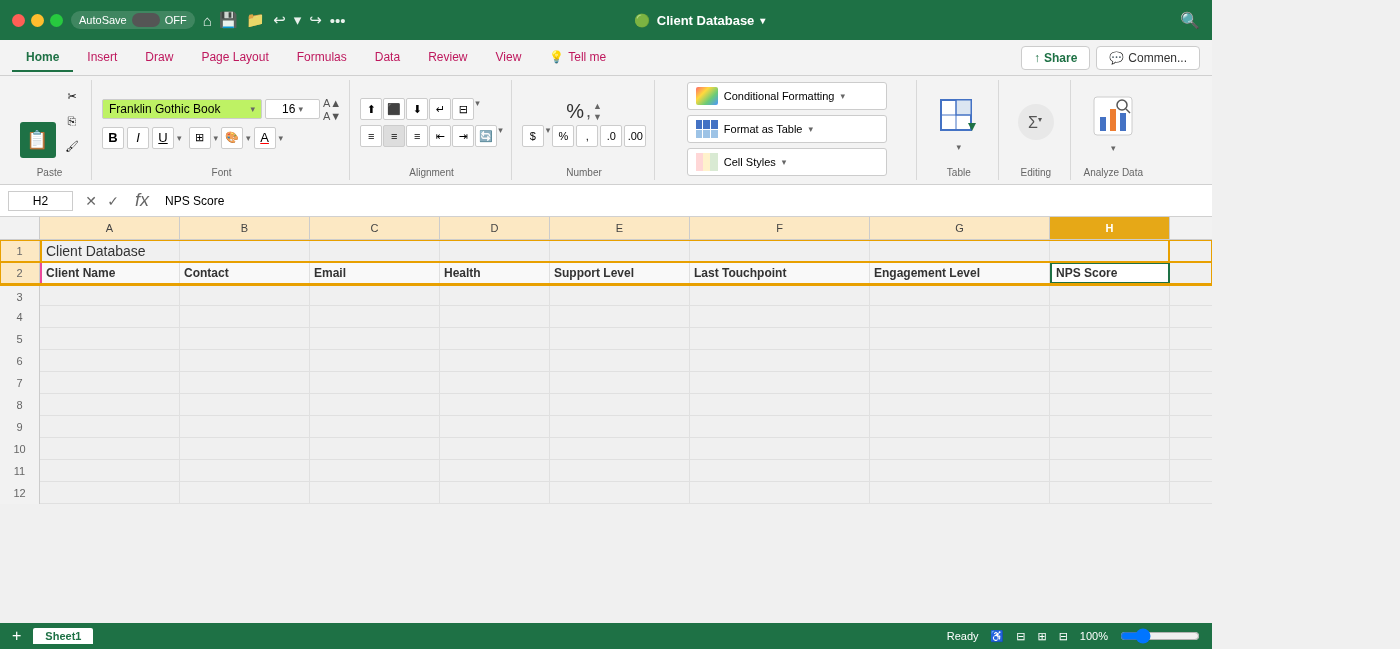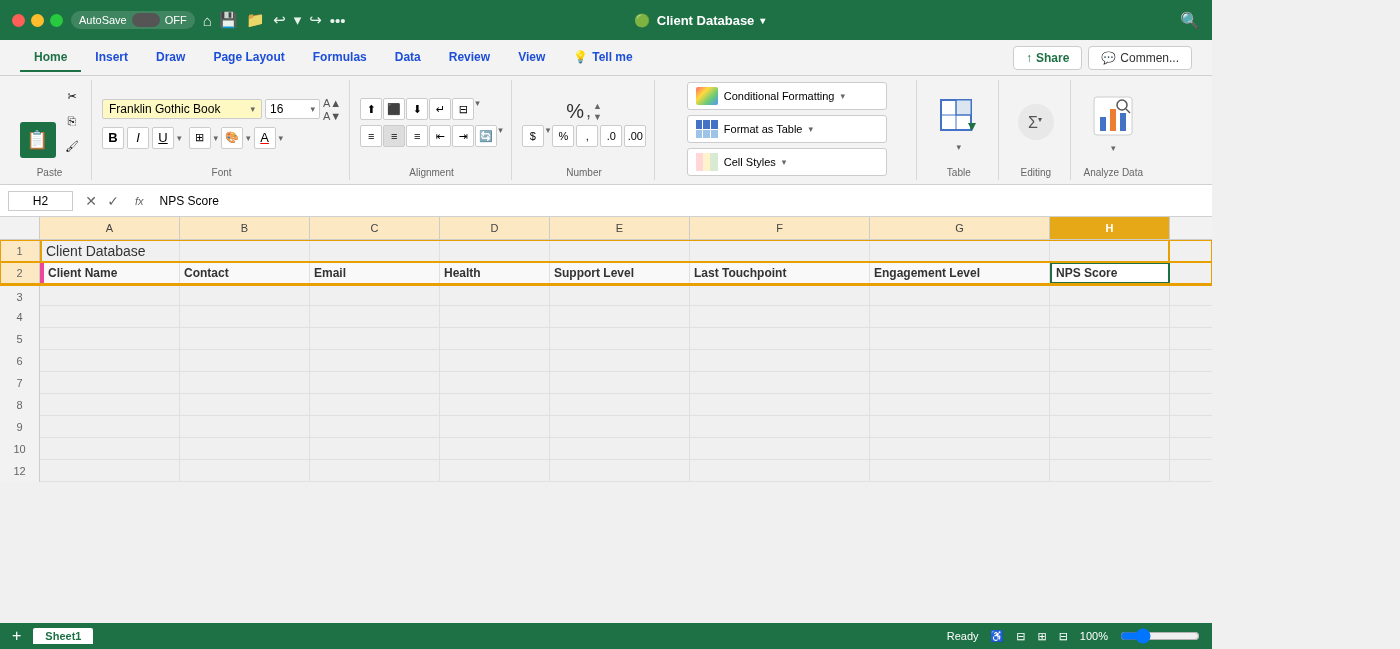--- a/index.html
+++ b/index.html
@@ -35,32 +35,32 @@
     .search-icon-title { font-size: 16px; }
 
     
     .ribbon {
       background: #f3f3f3;
       border-bottom: 1px solid #d0d0d0;
     }
     .ribbon-tabs {
       display: flex;
       align-items: center;
-      padding: 0 20px;
+      padding: 0 12px;
       border-bottom: 1px solid #d0d0d0;
       height: 36px;
       background: #f3f3f3;
     }
     .ribbon-tab {
       padding: 6px 14px;
       font-size: 12px;
       cursor: pointer;
-      color: #1d4ed8;
+      color: #be185d;
       border-bottom: 2px solid transparent;
-      font-weight: 700;
+      font-weight: 400;
     }
     .ribbon-tab.active {
       color: #1e7145;
       border-bottom: 2px solid #1e7145;
       font-weight: 600;
     }
     .ribbon-actions-right {
       margin-left: auto;
       display: flex;
       align-items: center;
@@ -130,21 +130,21 @@
     .paste-icon {
       width: 36px; height: 36px; background: #1e7145;
       display: flex; align-items: center; justify-content: center;
       border-radius: 3px; color: white; font-size: 18px;
     }
 
     
     .font-group { min-width: 220px; }
     .font-row { display: flex; gap: 3px; align-items: center; margin-bottom: 2px; }
     .font-selector {
-      border: 1px solid #ccc; background: #fef9c3; padding: 2px 6px;
+      border: 1px solid #ccc; background: #bef264; padding: 2px 6px;
       font-size: 12px; border-radius: 2px; cursor: pointer;
       width: 160px; display: flex; align-items: center; justify-content: space-between;
     }
     .font-size-selector {
       border: 1px solid #ccc; background: white; padding: 2px 4px;
       font-size: 12px; border-radius: 2px; cursor: pointer; width: 50px;
     }
     .font-size-arrows { display: flex; flex-direction: column; gap: 1px; }
     .font-arrow { font-size: 11px; cursor: pointer; color: #555; }
     .bold-btn { font-weight: bold; font-size: 13px; width: 22px; height: 22px; display: flex; align-items: center; justify-content: center; border: 1px solid #ccc; border-radius: 2px; cursor: pointer; background: white; }
@@ -209,21 +209,21 @@
       gap: 8px;
     }
     .cell-ref {
       width: 65px;
       border: 1px solid #ccc;
       padding: 2px 6px;
       font-size: 12px;
       text-align: center;
     }
     .formula-btn { width: 20px; height: 20px; display: flex; align-items: center; justify-content: center; cursor: pointer; font-size: 14px; color: #666; }
-    .fx-label { font-size: 11px; color: #666; font-style: italic; padding: 0 4px; }
+    .fx-label { font-size: 18px; color: #666; font-style: italic; padding: 0 4px; }
     .formula-input {
       flex: 1;
       border: none;
       outline: none;
       font-size: 12px;
       padding: 2px 4px;
     }
 
     
     .spreadsheet-container {
@@ -443,21 +443,21 @@
         <div class="ribbon-group-label">Paste</div>
       </div>
 
       <div class="ribbon-group font-group">
         <div style="flex:1;display:flex;flex-direction:column;gap:3px;justify-content:center;">
           <div class="font-row">
             <div class="font-selector">
               <span>Franklin Gothic Book</span>
               <span class="dropdown-arrow">▾</span>
             </div>
-            <div class="font-size-selector" style="display:flex;align-items:center;justify-content:space-between;border:1px solid #ccc;padding:2px 4px;border-radius:2px;background:white;width:55px;">
+            <div class="font-size-selector" style="display:flex;align-items:center;justify-content:space-between;border:1px solid #ccc;padding:2px 16px;border-radius:2px;background:white;width:55px;">
               <span>16</span>
               <span class="dropdown-arrow">▾</span>
             </div>
             <div class="font-size-arrows">
               <span class="font-arrow">A▲</span>
               <span class="font-arrow">A▼</span>
             </div>
           </div>
           <div class="font-row">
             <div class="bold-btn">B</div>
@@ -634,21 +634,21 @@
           <div class="cell w-c"></div>
           <div class="cell w-d"></div>
           <div class="cell w-e"></div>
           <div class="cell w-f"></div>
           <div class="cell w-g"></div>
           <div class="cell w-h" style="border-right:2px solid #e8a000;"></div>
         </div>
 
         <div class="sheet-row" style="outline: 2px solid #e8a000;outline-offset:-1px;position:relative;">
           <div class="row-num" style="background:#fce8c3;">2</div>
-          <div class="cell w-a header-cell" style="border-left:4px solid #ec4899;">Client Name</div>
+          <div class="cell w-a header-cell" style="border-left:2px solid #ec4899;">Client Name</div>
           <div class="cell w-b header-cell">Contact</div>
           <div class="cell w-c header-cell">Email</div>
           <div class="cell w-d header-cell">Health</div>
           <div class="cell w-e header-cell">Support Level</div>
           <div class="cell w-g header-cell">Last Touchpoint</div>
           <div class="cell w-f header-cell">Engagement Level</div>
           <div class="cell w-h header-cell selected-cell">NPS Score</div>
         </div>
 
         <div class="sheet-row" style="border-top:2px solid #e8a000;">
@@ -724,20 +724,31 @@
             <div class="cell w-b"></div>
             <div class="cell w-c"></div>
             <div class="cell w-d"></div>
             <div class="cell w-e"></div>
             <div class="cell w-f"></div>
             <div class="cell w-g"></div>
             <div class="cell w-h"></div>
           </div>
         <div class="sheet-row">
             <div class="row-num">10</div>
+            <div class="cell w-a"></div>
+            <div class="cell w-b"></div>
+            <div class="cell w-c"></div>
+            <div class="cell w-d"></div>
+            <div class="cell w-e"></div>
+            <div class="cell w-f"></div>
+            <div class="cell w-g"></div>
+            <div class="cell w-h"></div>
+          </div>
+        <div class="sheet-row">
+            <div class="row-num">11</div>
             <div class="cell w-a"></div>
             <div class="cell w-b"></div>
             <div class="cell w-c"></div>
             <div class="cell w-d"></div>
             <div class="cell w-e"></div>
             <div class="cell w-f"></div>
             <div class="cell w-g"></div>
             <div class="cell w-h"></div>
           </div>
         <div class="sheet-row">

